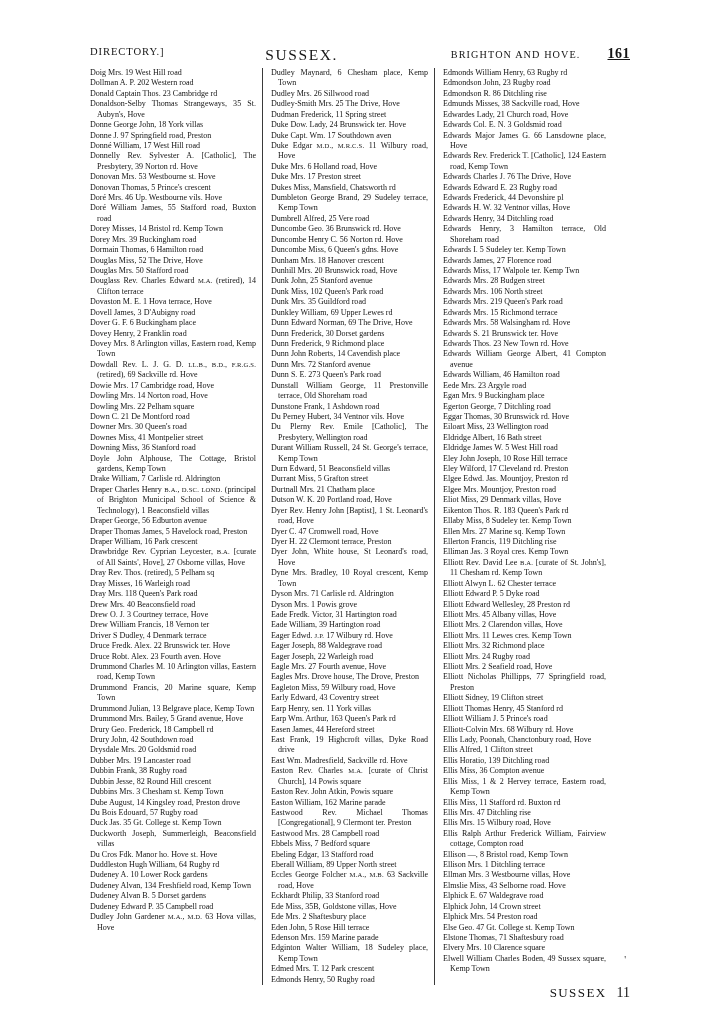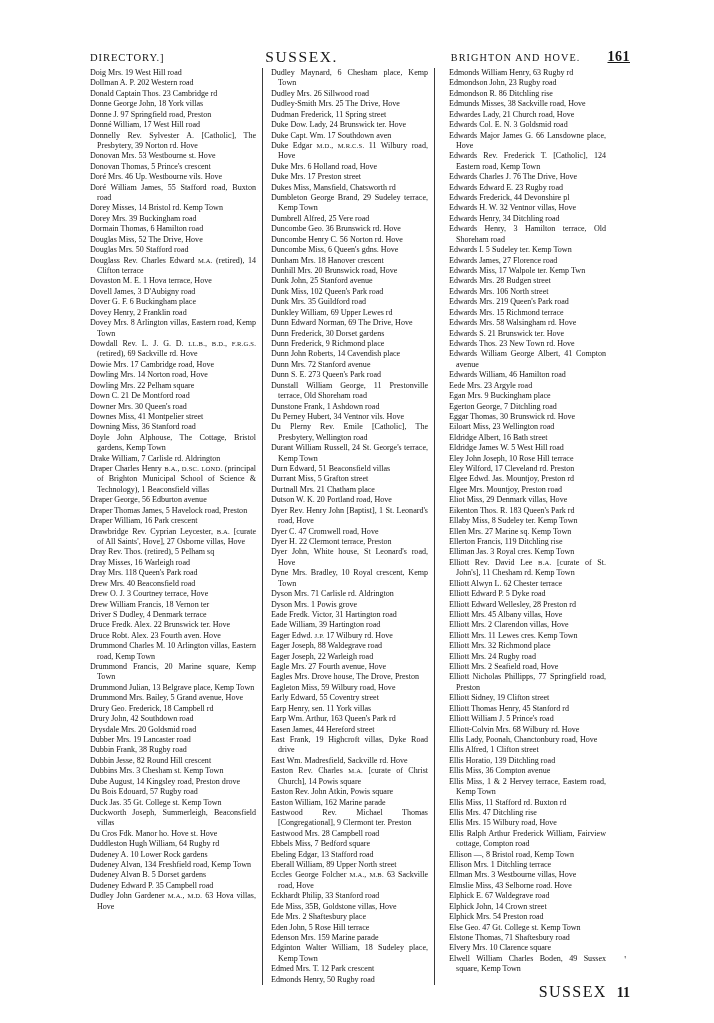--- a/index.html
+++ b/index.html
@@ -17,21 +17,21 @@
   .page {
     position: relative;
     width: 714px;
     height: 1023px;
     box-sizing: border-box;
     padding: 46px 84px 0 90px;
   }
   
   .running-head {
     display: flex;
-    align-items: center;
+    align-items: flex-start;
     justify-content: space-between;
     width: 540px;
     margin: 0 auto 0 0;
     height: 22px;
     font-size: 11.2px;
     letter-spacing: 0.4px;
   }
   .rh-left {
     font-variant: small-caps;
     text-transform: uppercase;
@@ -73,21 +73,21 @@
     width: 172px;
     box-sizing: border-box;
   }
   .col-1 { padding-right: 6px; }
   .col-2 {
     padding-left: 8px;
     padding-right: 6px;
     border-left: 1px solid #3a3a3a;
   }
   .col-3 {
-    padding-left: 14px;
+    padding-left: 8px;
     border-left: 1px solid #3a3a3a;
   }
   .entry {
     font-size: 8.05px;
     line-height: 10.42px;
     text-indent: 0;
     padding-left: 7px;
     margin: 0;
     text-align: justify;
     -webkit-hyphens: none;
@@ -107,28 +107,28 @@
     left: 90px;
     right: 84px;
     bottom: 22px;
     display: flex;
     align-items: baseline;
     justify-content: flex-end;
     gap: 10px;
     width: 540px;
   }
   .footer-word {
-    font-size: 16px;
+    font-size: 13px;
     letter-spacing: 1.4px;
     text-transform: uppercase;
     font-family: Liberation Serif, serif;
   }
   .footer-num {
     font-size: 14px;
-    font-weight: bold;
+    font-weight: normal;
   }
   .tick {
     position: absolute;
     right: 88px;
     bottom: 58px;
     font-size: 10px;
     color: #222;
   }
 </style>
 </head>
@@ -143,20 +143,21 @@
       <span class="rh-right">BRIGHTON AND HOVE.</span>
       <span class="rh-folio">161</span>
     </div>
   </div>
 
   <div class="columns">
     <div class="col col-1">
         <p class="entry hang">Doig Mrs. 19 West Hill road</p>
         <p class="entry hang">Dollman A. P. 202 Western road</p>
         <p class="entry hang">Donald Captain Thos. 23 Cambridge rd</p>
+        <p class="entry hang">Donaldson-Selby Thomas Strangeways, 35 St. Aubyn's, Hove</p>
         <p class="entry hang">Donne George John, 18 York villas</p>
         <p class="entry hang">Donne J. 97 Springfield road, Preston</p>
         <p class="entry hang">Donné William, 17 West Hill road</p>
         <p class="entry hang">Donnelly Rev. Sylvester A. [Catholic], The Presbytery, 39 Norton rd. Hove</p>
         <p class="entry hang">Donovan Mrs. 53 Westbourne st. Hove</p>
         <p class="entry hang">Donovan Thomas, 5 Prince's crescent</p>
         <p class="entry hang">Doré Mrs. 46 Up. Westbourne vils. Hove</p>
         <p class="entry hang">Doré William James, 55 Stafford road, Buxton road</p>
         <p class="entry hang">Dorey Misses, 14 Bristol rd. Kemp Town</p>
         <p class="entry hang">Dorey Mrs. 39 Buckingham road</p>
@@ -261,21 +262,21 @@
         <p class="entry hang">Dyson Mrs. 71 Carlisle rd. Aldrington</p>
         <p class="entry hang">Dyson Mrs. 1 Powis grove</p>
         <p class="entry hang">Eade Fredk. Victor, 31 Hartington road</p>
         <p class="entry hang">Eade William, 39 Hartington road</p>
         <p class="entry hang">Eager Edwd. <span class="sc">J.P.</span> 17 Wilbury rd. Hove</p>
         <p class="entry hang">Eager Joseph, 88 Waldegrave road</p>
         <p class="entry hang">Eager Joseph, 22 Warleigh road</p>
         <p class="entry hang">Eagle Mrs. 27 Fourth avenue, Hove</p>
         <p class="entry hang">Eagles Mrs. Drove house, The Drove, Preston</p>
         <p class="entry hang">Eagleton Miss, 59 Wilbury road, Hove</p>
-        <p class="entry hang">Early Edward, 55 Coventry street</p>
+        <p class="entry hang">Early Edward, 43 Coventry street</p>
         <p class="entry hang">Earp Henry, sen. 11 York villas</p>
         <p class="entry hang">Earp Wm. Arthur, 163 Queen's Park rd</p>
         <p class="entry hang">Easen James, 44 Hereford street</p>
         <p class="entry hang">East Frank, 19 Highcroft villas, Dyke Road drive</p>
         <p class="entry hang">East Wm. Madresfield, Sackville rd. Hove</p>
         <p class="entry hang">Easton Rev. Charles <span class="sc">M.A.</span> [curate of Christ Church], 14 Powis square</p>
         <p class="entry hang">Easton Rev. John Atkin, Powis square</p>
         <p class="entry hang">Easton William, 162 Marine parade</p>
         <p class="entry hang">Eastwood Rev. Michael Thomas [Congregational], 9 Clermont ter. Preston</p>
         <p class="entry hang">Eastwood Mrs. 28 Campbell road</p>

